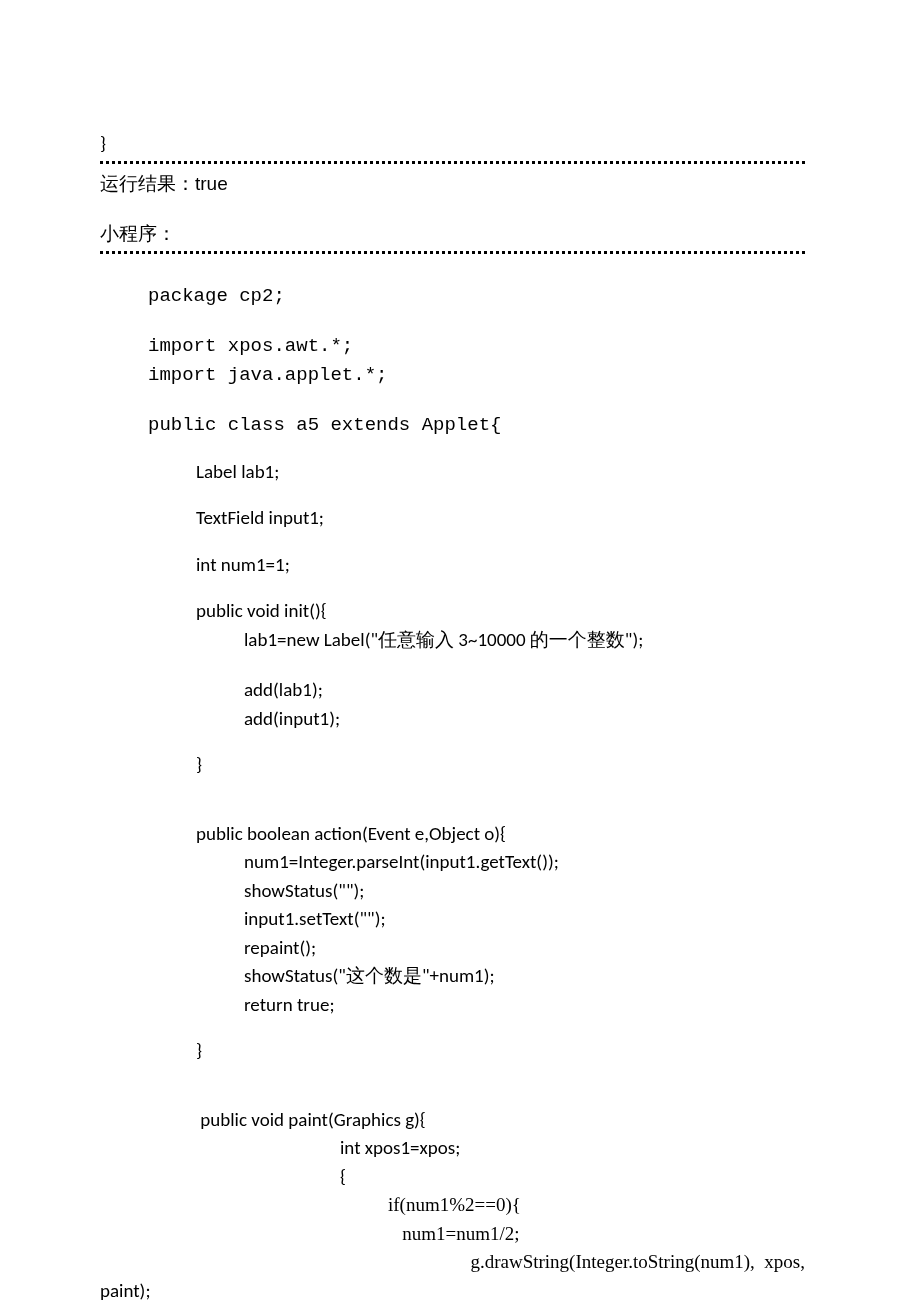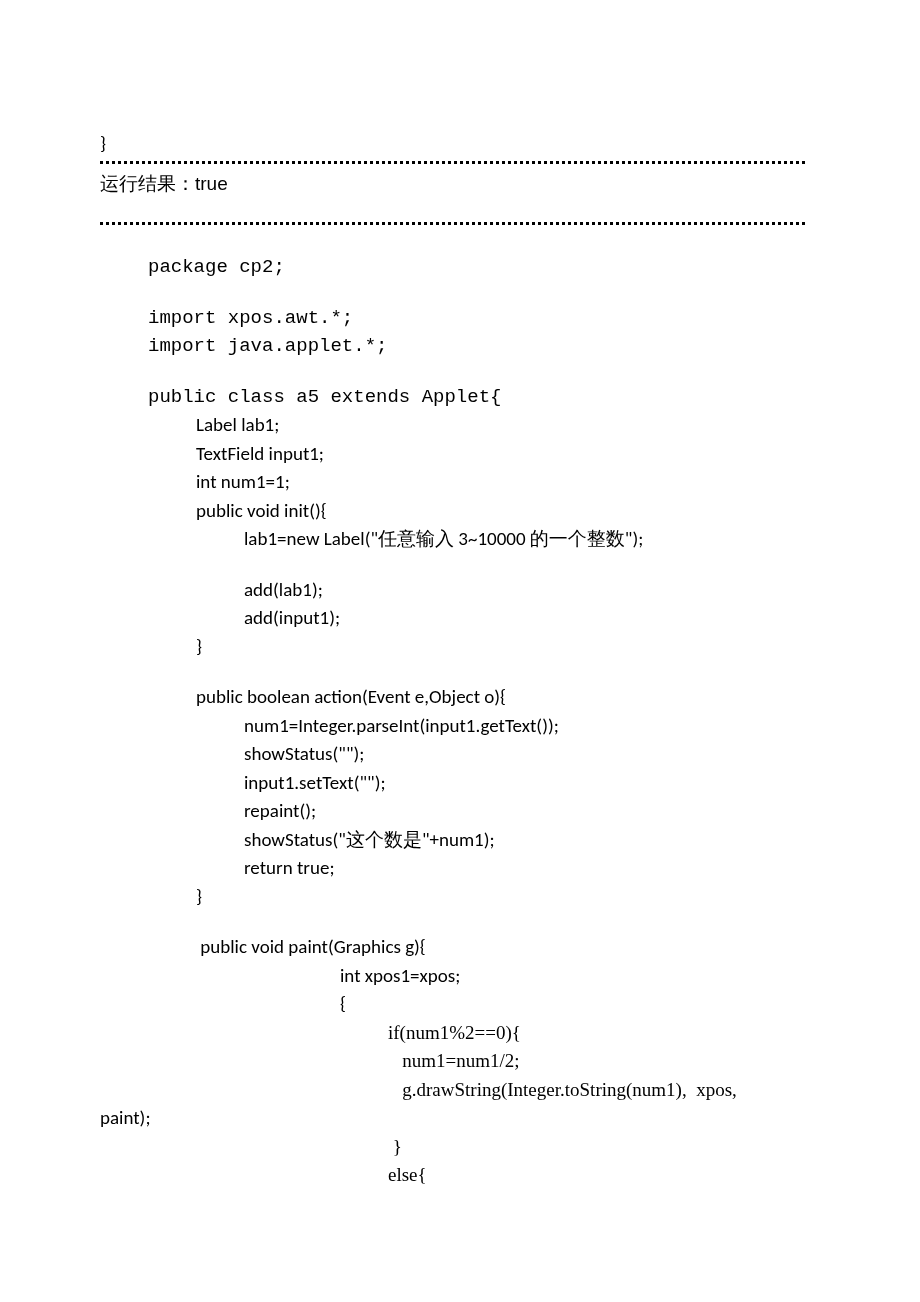--- a/index.html
+++ b/index.html
@@ -27,40 +27,42 @@
   .dotted-separator {
     border: none;
     border-top: 3px dotted #000;
     margin: 2px 0 6px 0;
     width: 100%;
   }
   .spacer {
     height: 22px;
   }
   .indent1 { padding-left: 48px; font-family: Liberation Mono, monospace; }
-  .indent2 { padding-left: 96px; }
+  .indent2 { padding-left: 96px; margin-top: 18px; }
   .indent3 { padding-left: 144px; }
   .indent5 { padding-left: 240px; }
   .indent6 { padding-left: 288px; font-family: Liberation Serif, serif; }
   .justify {
     display: flex;
     justify-content: space-between;
+    text-align: right;
   }
 </style>
 </head>
 <body>
 
 <div class="page">
 
   <div class="line">}</div>
   <hr class="dotted-separator">
   <div class="line cn">运行结果：true</div>
 
   <div class="spacer"></div>
 
+  <div class="line cn">小程序：</div>
   <hr class="dotted-separator">
 
   <div class="spacer"></div>
 
   <div class="line indent1">package cp2;</div>
   <div class="spacer"></div>
   <div class="line indent1">import xpos.awt.*;</div>
   <div class="line indent1">import java.applet.*;</div>
   <div class="spacer"></div>
   <div class="line indent1">public class a5 extends Applet{</div>

